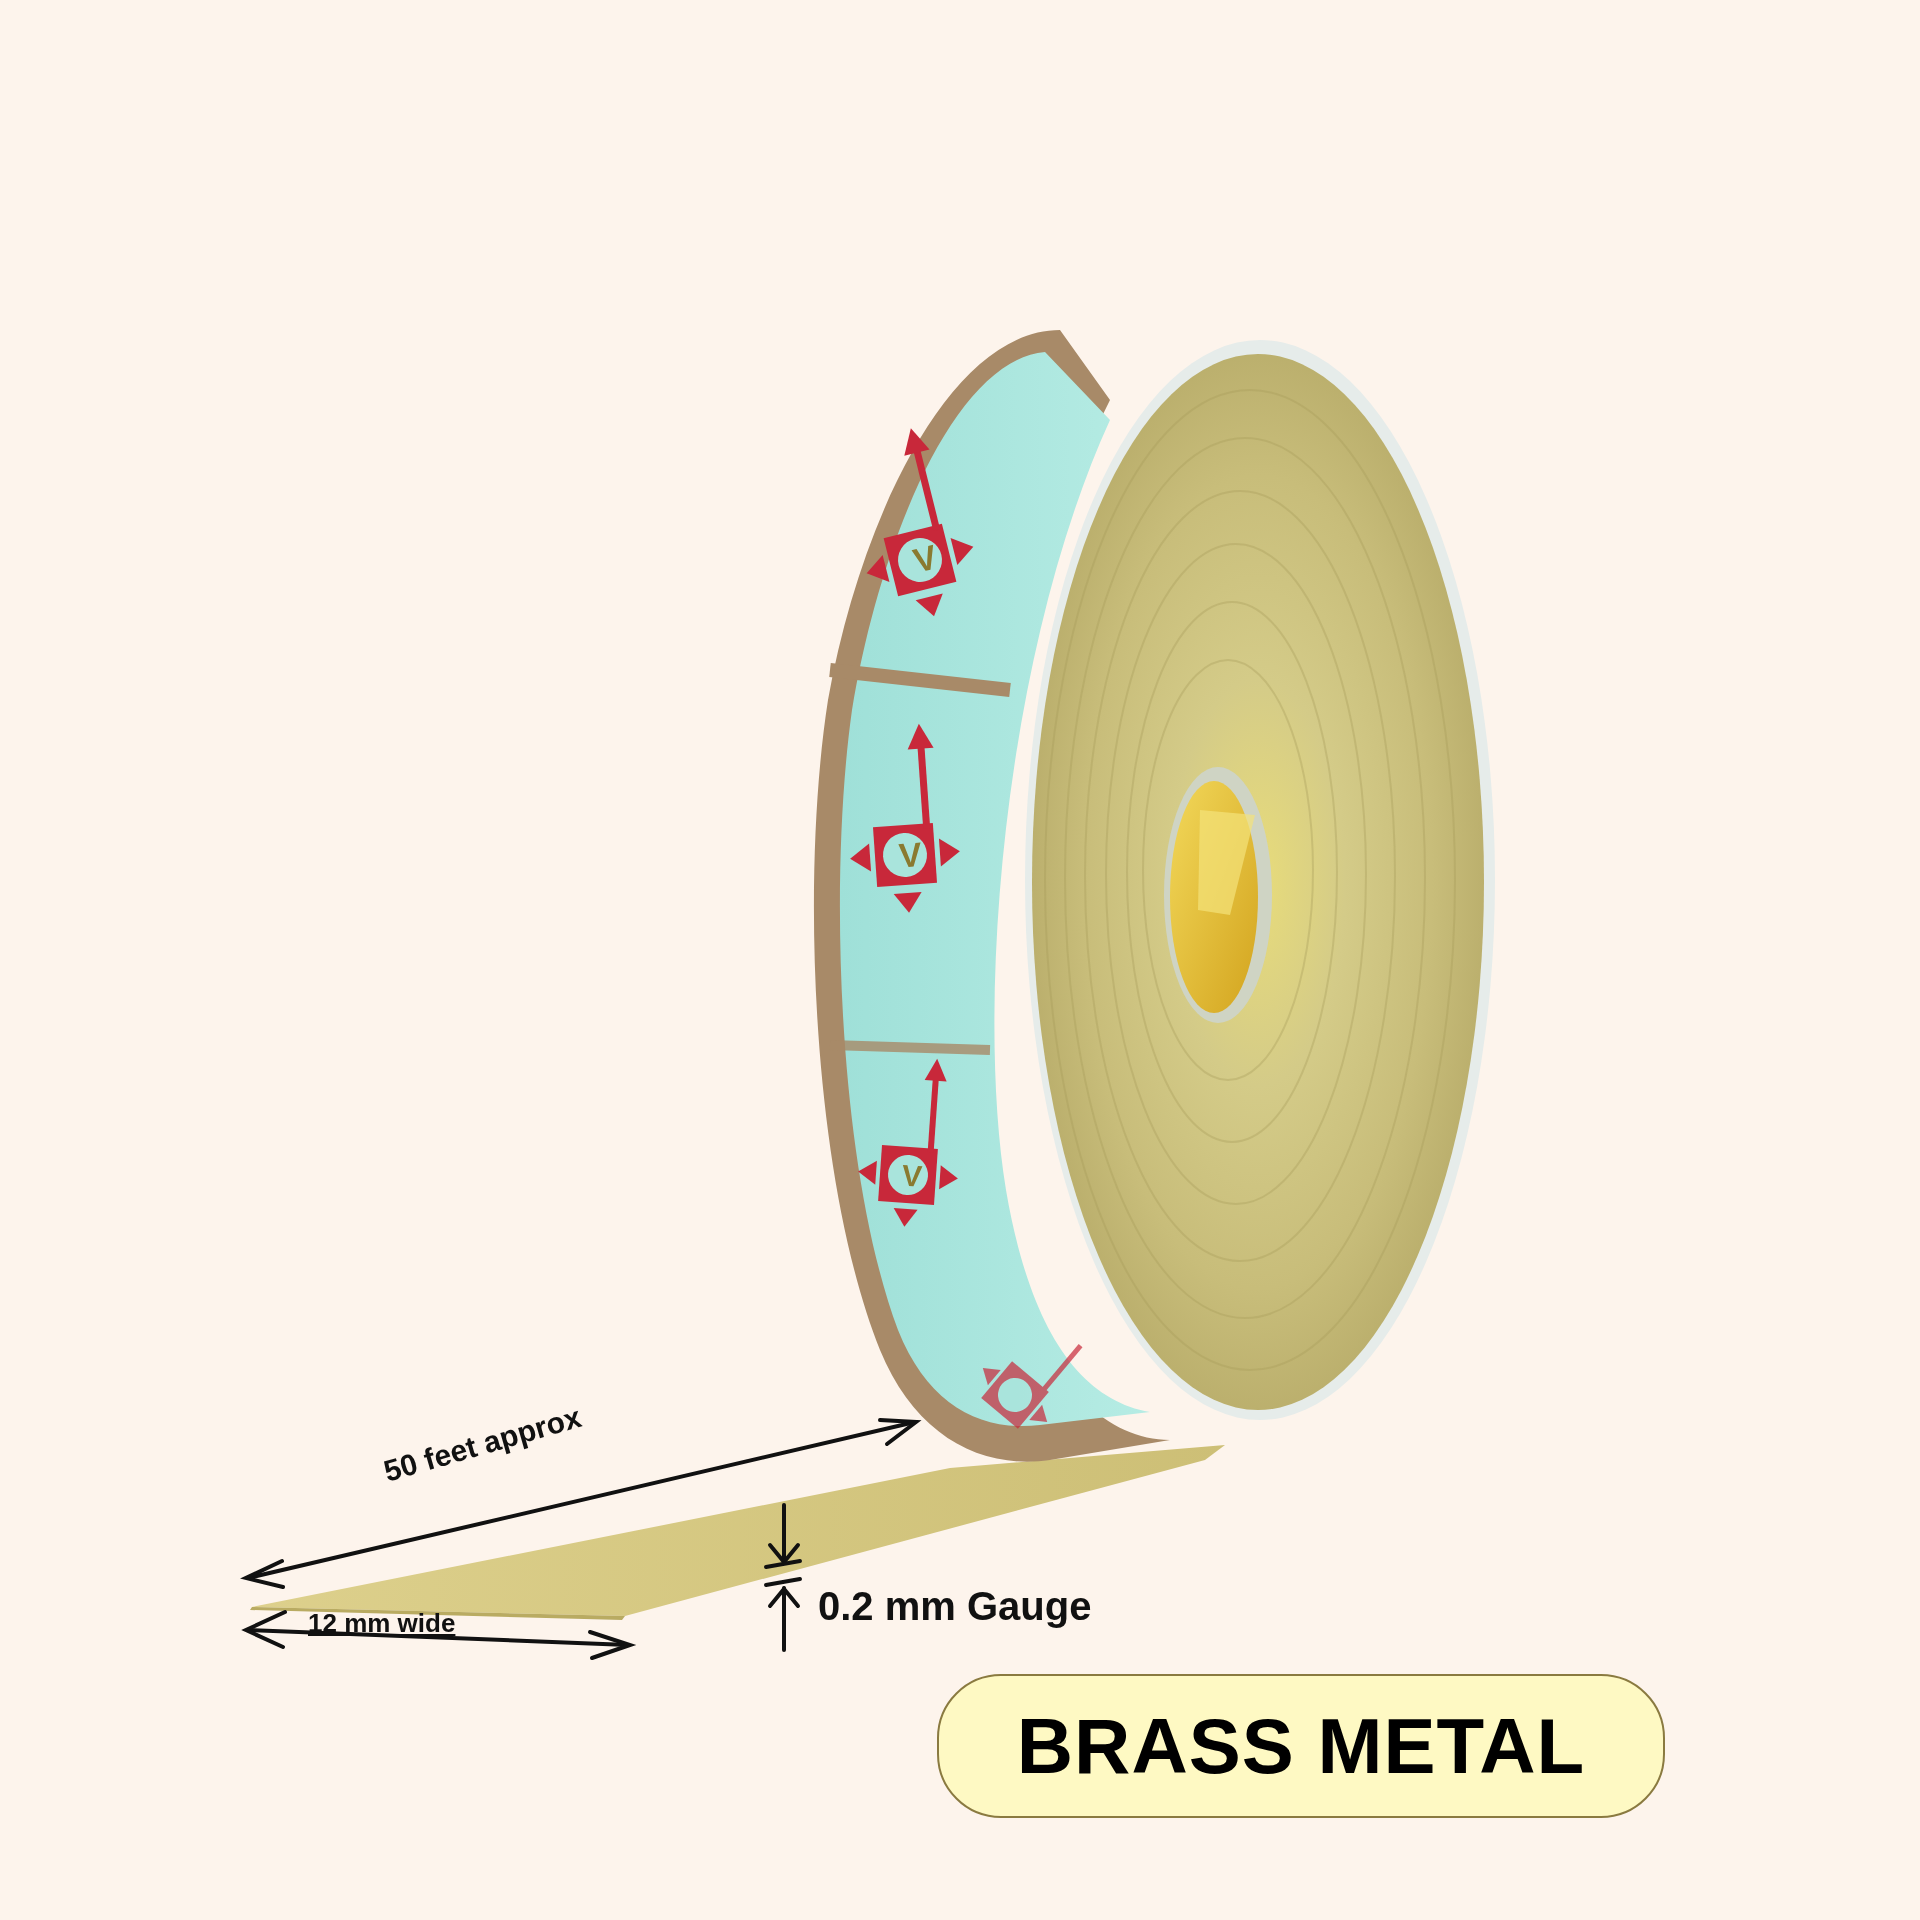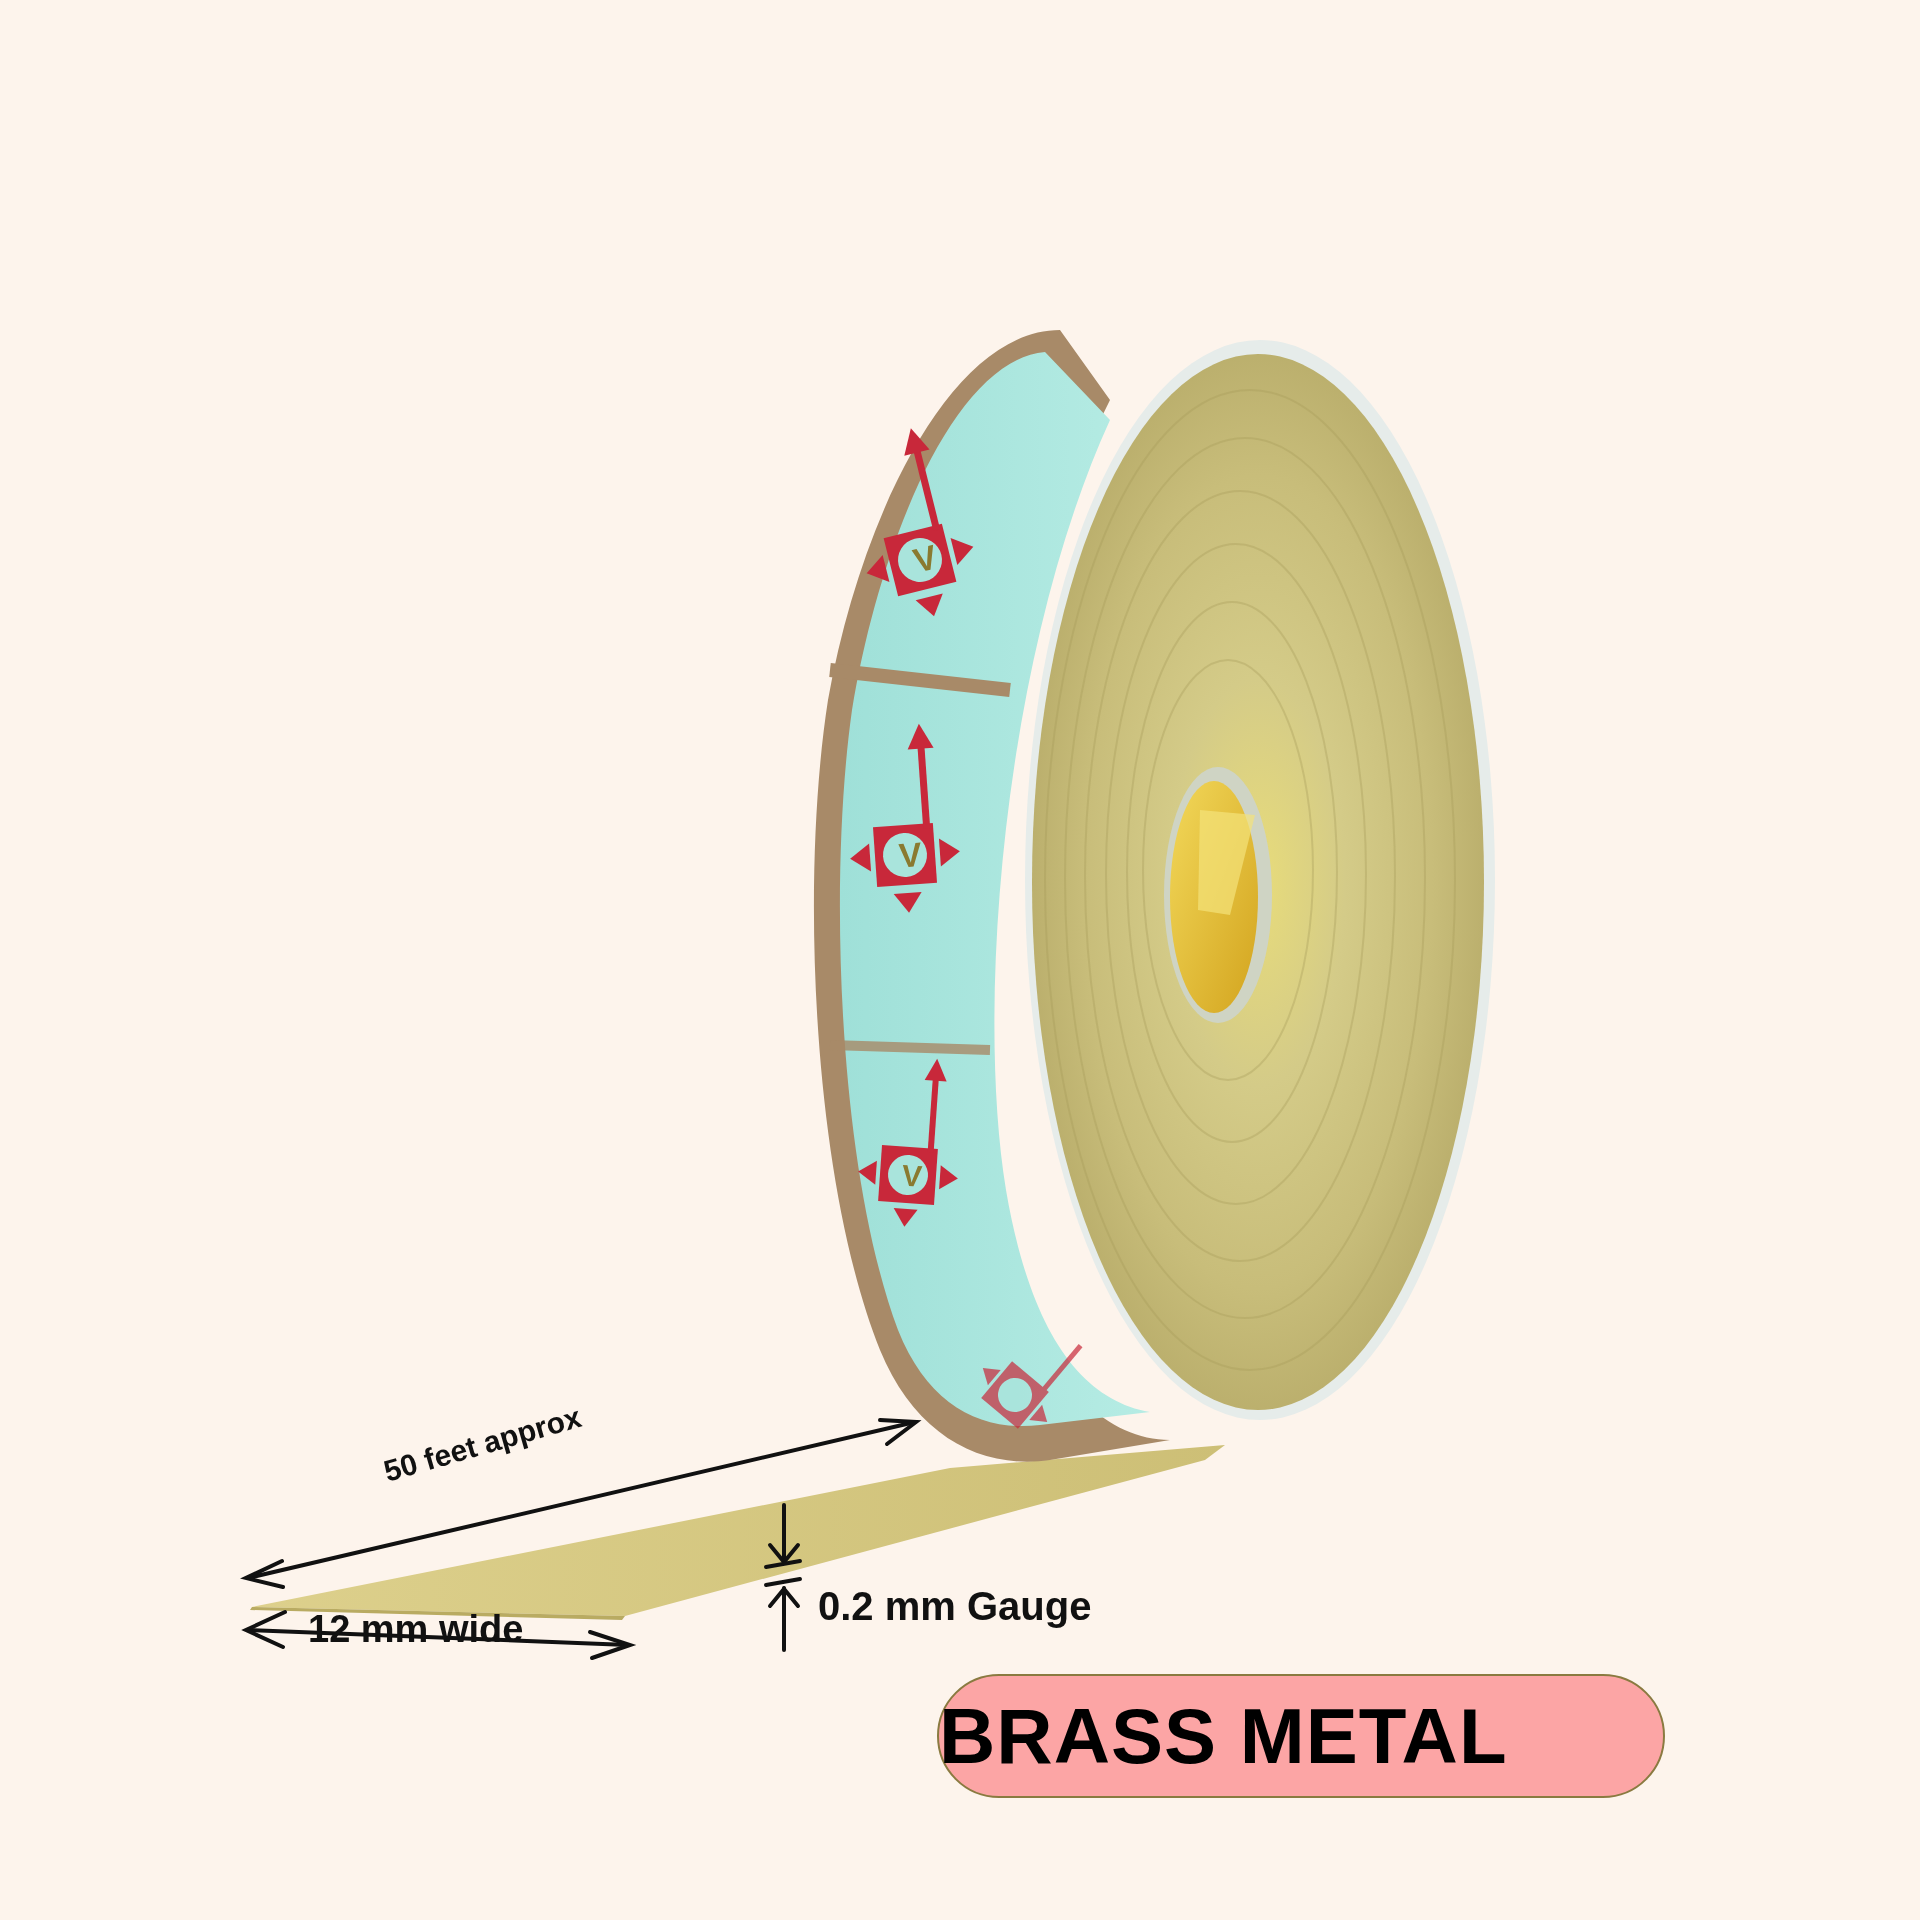--- a/index.html
+++ b/index.html
@@ -9,26 +9,26 @@
       font-family: "Liberation Sans", "DejaVu Sans", sans-serif;
       position: relative;
     }
     #scene { position: absolute; left: 0; top: 0; width: 1920px; height: 1920px; }
     .label {
       position: absolute; color: #111; font-weight: bold;
       font-family: "Liberation Sans", "DejaVu Sans", sans-serif;
       white-space: nowrap;
     }
     #length-label { left: 380px; top: 1456px; font-size: 30px; transform: rotate(-16deg); transform-origin: left top; }
-    #width-label { left: 308px; top: 1608px; font-size: 38px; }
+    #width-label { left: 308px; top: 1608px; font-size: 26px; text-decoration: underline; }
     #gauge-label { left: 818px; top: 1584px; font-size: 40px; }
     #badge {
-      position: absolute; left: 937px; top: 1674px; width: 728px; height: 124px;
-      background: #fca5a5; border: 2px solid #8a7a40; border-radius: 64px;
-      display: flex; align-items: center; 
+      position: absolute; left: 937px; top: 1674px; width: 728px; height: 144px;
+      background: #fef9c3; border: 2px solid #8a7a40; border-radius: 64px;
+      display: flex; align-items: center; justify-content: center;
       box-sizing: border-box;
     }
     #badge-text { font-size: 78px; font-weight: bold; color: #000; letter-spacing: 1px; }
   </style>
 </head>
 <body>
 
 <svg id="scene" viewBox="0 0 1920 1920" xmlns="http://www.w3.org/2000/svg">
   <defs>
     <radialGradient id="brassFace" cx="50%" cy="50%" r="55%">

